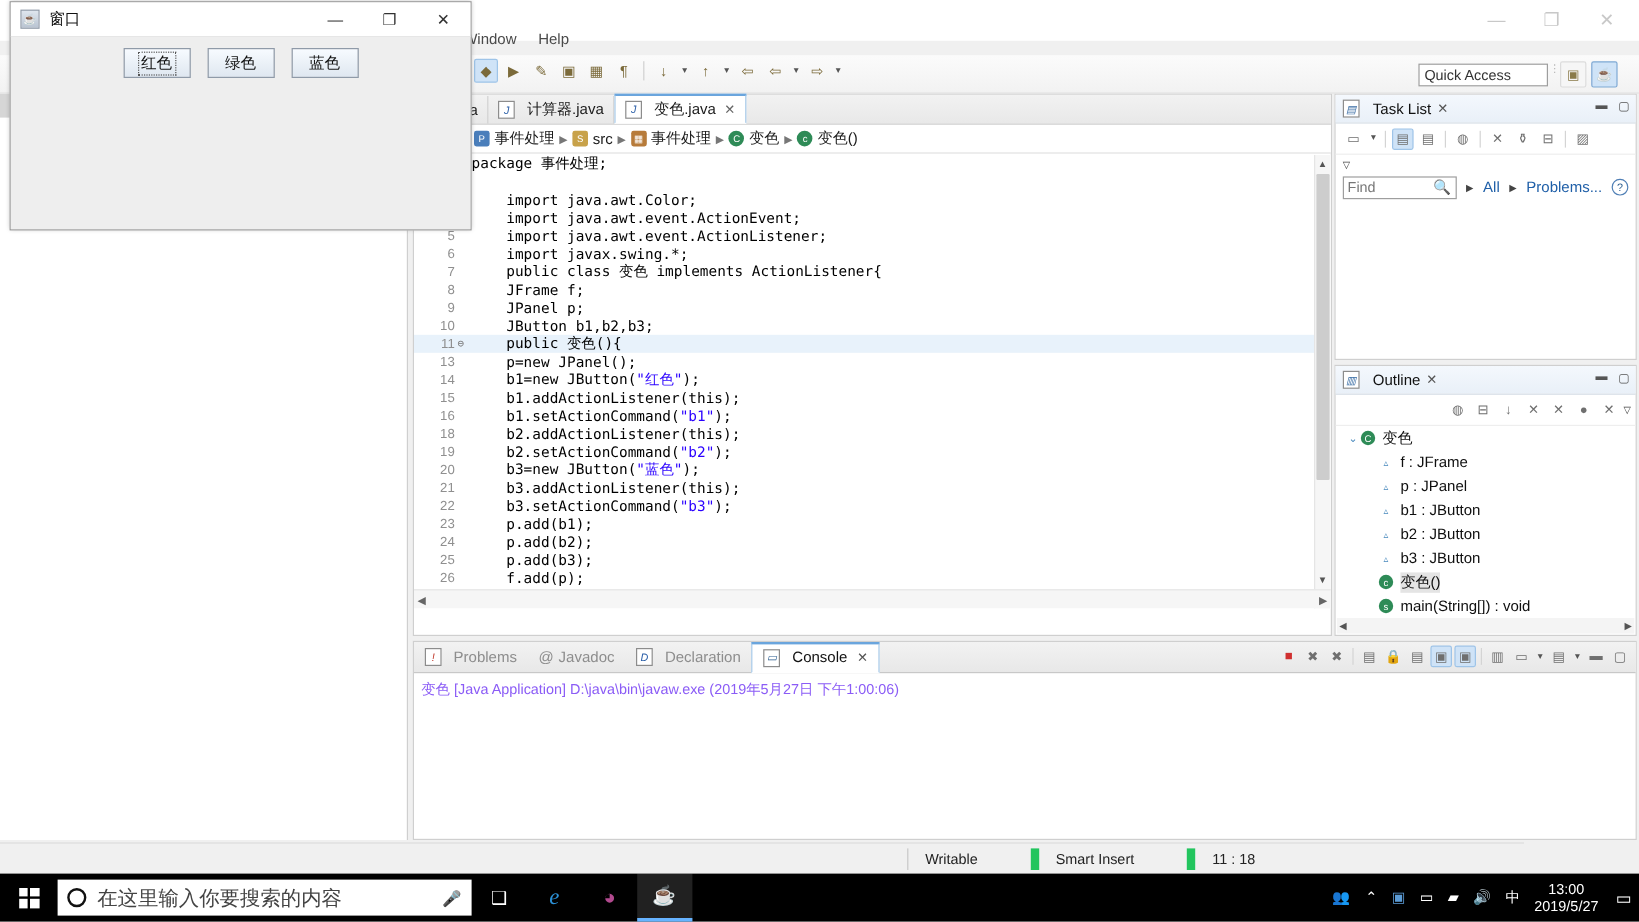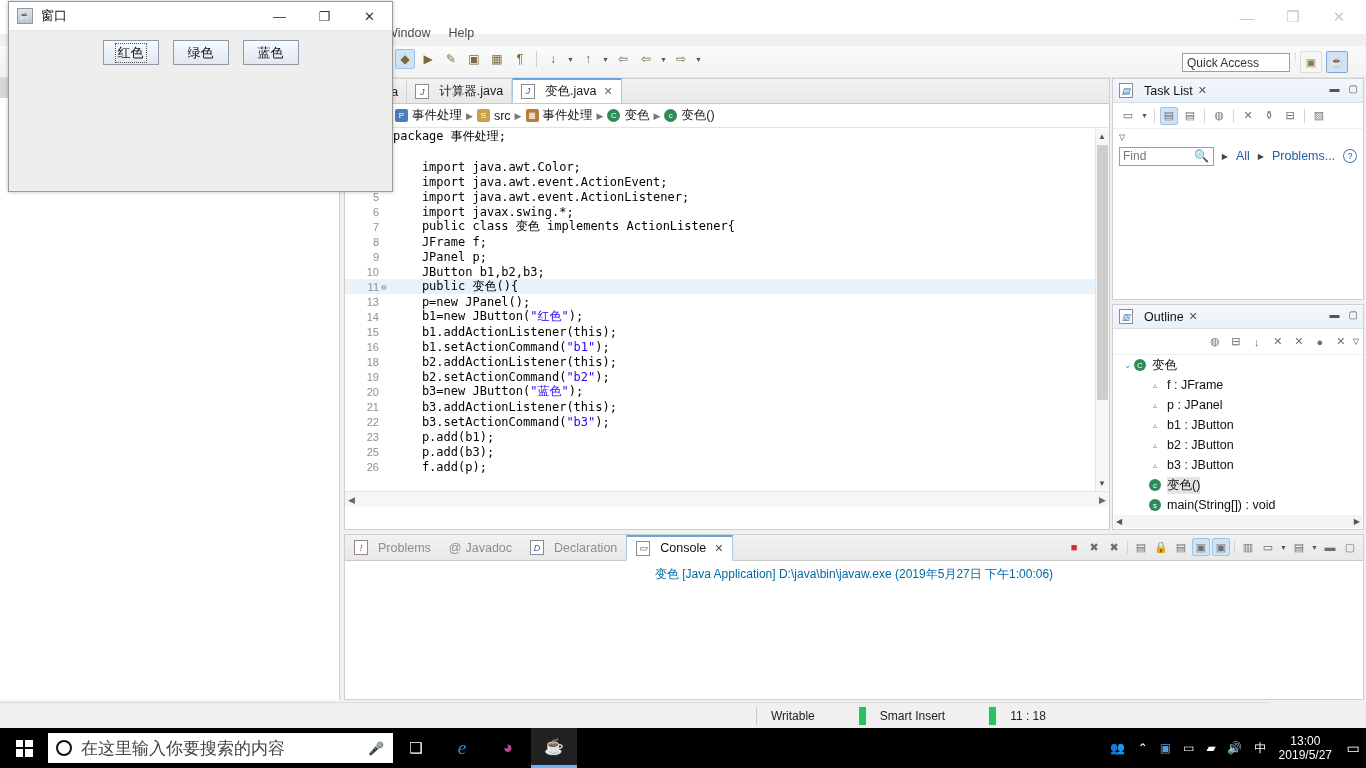--- a/index.html
+++ b/index.html
@@ -81,21 +81,21 @@
   #console { position:absolute; left:344px; top:534px; width:1020px; height:166px;
              background:#fff; border:1px solid #cfcfcf; }
   .con-tabs { height:26px; background:linear-gradient(#f2f2f2,#e8e8e8); display:flex; align-items:center;
               border-bottom:1px solid #c8c8c8; position:relative; }
   .con-tab { display:flex; align-items:center; gap:4px; padding:0 9px; height:26px; font-size:12.5px; color:#8d8d8d; }
   .con-tab.active { background:#fff; color:#111; border:1px solid #a6c9e8; border-bottom:1px solid #fff;
                     border-top:2px solid #6aa5dd; }
   .con-toolbar { position:absolute; right:4px; top:3px; display:flex; align-items:center; gap:2px; }
   .cti { width:18px; height:18px; display:flex; align-items:center; justify-content:center; font-size:11px; color:#6f6f6f;}
   .cti.sel { background:#cfe3f7; border:1px solid #9ec4e8; border-radius:2px; }
-  .con-body { padding:5px 6px; font-size:12px; color:#0369a1;text-align:center; }
+  .con-body { padding:5px 6px; font-size:12px; color:#8b5cf6; }
 
   
   #tasklist { position:absolute; left:1112px; top:78px; width:252px; height:222px; background:#fff;
               border:1px solid #cfcfcf; }
   #outline { position:absolute; left:1112px; top:304px; width:252px; height:226px; background:#fff;
              border:1px solid #cfcfcf; }
   .view-head { height:24px; background:linear-gradient(#f4f8fd,#e9f0f8); display:flex; align-items:center;
                gap:5px; padding-left:6px; font-size:12.5px; color:#111; position:relative;
                border-bottom:1px solid #d6dee7; }
   .view-head .x { font-size:11px; color:#555; }
@@ -284,20 +284,21 @@
           <div class="cl"><span class="num">13</span><span class="fold"></span><span class="txt">    p=new JPanel();</span></div>
           <div class="cl"><span class="num">14</span><span class="fold"></span><span class="txt">    b1=new JButton(<span class="str">"红色"</span>);</span></div>
           <div class="cl"><span class="num">15</span><span class="fold"></span><span class="txt">    b1.addActionListener(this);</span></div>
           <div class="cl"><span class="num">16</span><span class="fold"></span><span class="txt">    b1.setActionCommand(<span class="str">"b1"</span>);</span></div>
           <div class="cl"><span class="num">18</span><span class="fold"></span><span class="txt">    b2.addActionListener(this);</span></div>
           <div class="cl"><span class="num">19</span><span class="fold"></span><span class="txt">    b2.setActionCommand(<span class="str">"b2"</span>);</span></div>
           <div class="cl"><span class="num">20</span><span class="fold"></span><span class="txt">    b3=new JButton(<span class="str">"蓝色"</span>);</span></div>
           <div class="cl"><span class="num">21</span><span class="fold"></span><span class="txt">    b3.addActionListener(this);</span></div>
           <div class="cl"><span class="num">22</span><span class="fold"></span><span class="txt">    b3.setActionCommand(<span class="str">"b3"</span>);</span></div>
           <div class="cl"><span class="num">23</span><span class="fold"></span><span class="txt">    p.add(b1);</span></div>
+          <div class="cl"><span class="num">24</span><span class="fold"></span><span class="txt">    p.add(b2);</span></div>
           <div class="cl"><span class="num">25</span><span class="fold"></span><span class="txt">    p.add(b3);</span></div>
           <div class="cl"><span class="num">26</span><span class="fold"></span><span class="txt">    f.add(p);</span></div>
         </div>
       <div class="vscroll">
         <div class="vbtn" style="top:0">▲</div>
         <div class="vthumb"></div>
         <div class="vbtn" style="bottom:16px">▼</div>
       </div>
       <div class="hbar">
         <span>◀</span>

